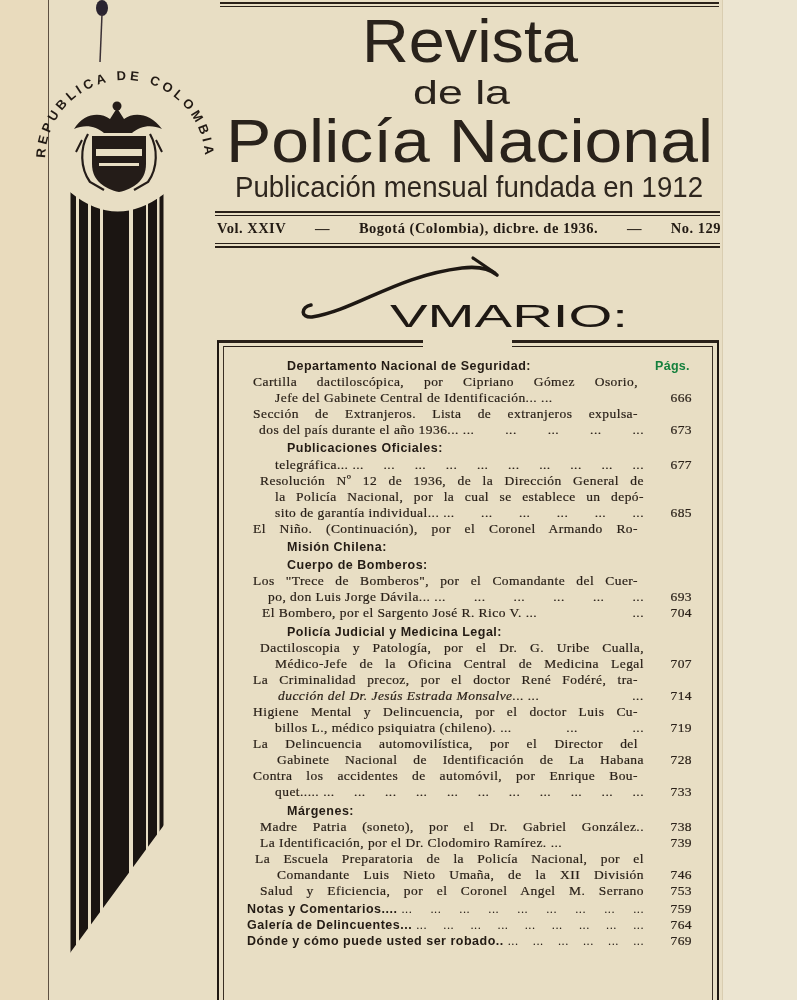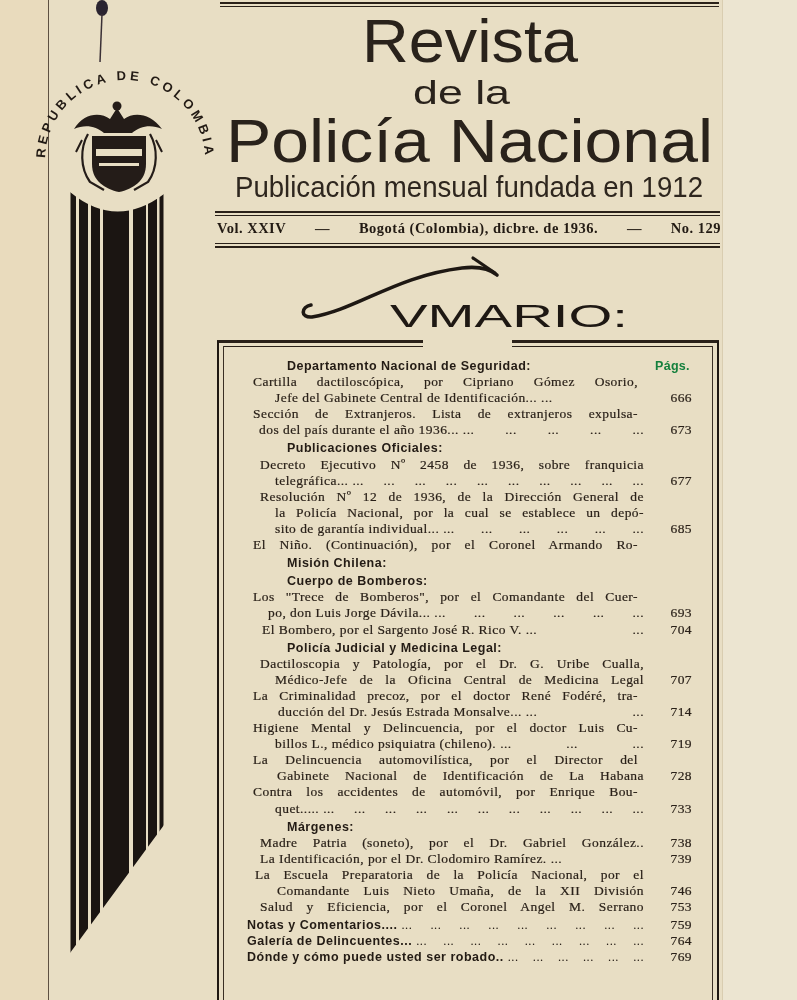--- a/index.html
+++ b/index.html
@@ -132,23 +132,20 @@
         <span class="tx">dos del país durante el año 1936...</span>
         <span class="ld">... ... ... ... ...</span>
       </span>
     <span class="pg">673</span>
   </div>
 
   <div class="row hrow">
     <span class="h">Publicaciones Oficiales:</span>
   </div>
   <div class="row">
-    <span class="t j" style="left:260px;width:384px;">Decreto Ejecutivo Nº 2458 de 1936, sobre franquicia</span>
-  </div>
-  <div class="row">
     <span class="t f l2">
         <span class="tx">telegráfica...</span>
         <span class="ld">... ... ... ... ... ... ... ... ... ...</span>
       </span>
     <span class="pg">677</span>
   </div>
   <div class="row">
     <span class="t j" style="left:260px;width:384px;">Resolución Nº 12 de 1936, de la Dirección General de</span>
   </div>
   <div class="row">
@@ -197,21 +194,21 @@
     <span class="t j" style="left:260px;width:384px;">Dactiloscopia y Patología, por el Dr. G. Uribe Cualla,</span>
   </div>
   <div class="row">
     <span class="t j l2">Médico-Jefe de la Oficina Central de Medicina Legal</span>
     <span class="pg">707</span>
   </div>
   <div class="row">
     <span class="t j l1">La Criminalidad precoz, por el doctor René Fodéré, tra-</span>
   </div>
   <div class="row">
-    <span class="t f" style="left:278px;width:366px;">
+    <span class="t f" style="left:278px;width:366px;font-style:italic;">
         <span class="tx">ducción del Dr. Jesús Estrada Monsalve...</span>
         <span class="ld">... ...</span>
       </span>
     <span class="pg">714</span>
   </div>
   <div class="row">
     <span class="t j l1">Higiene Mental y Delincuencia, por el doctor Luis Cu-</span>
   </div>
   <div class="row">
     <span class="t f l2">

